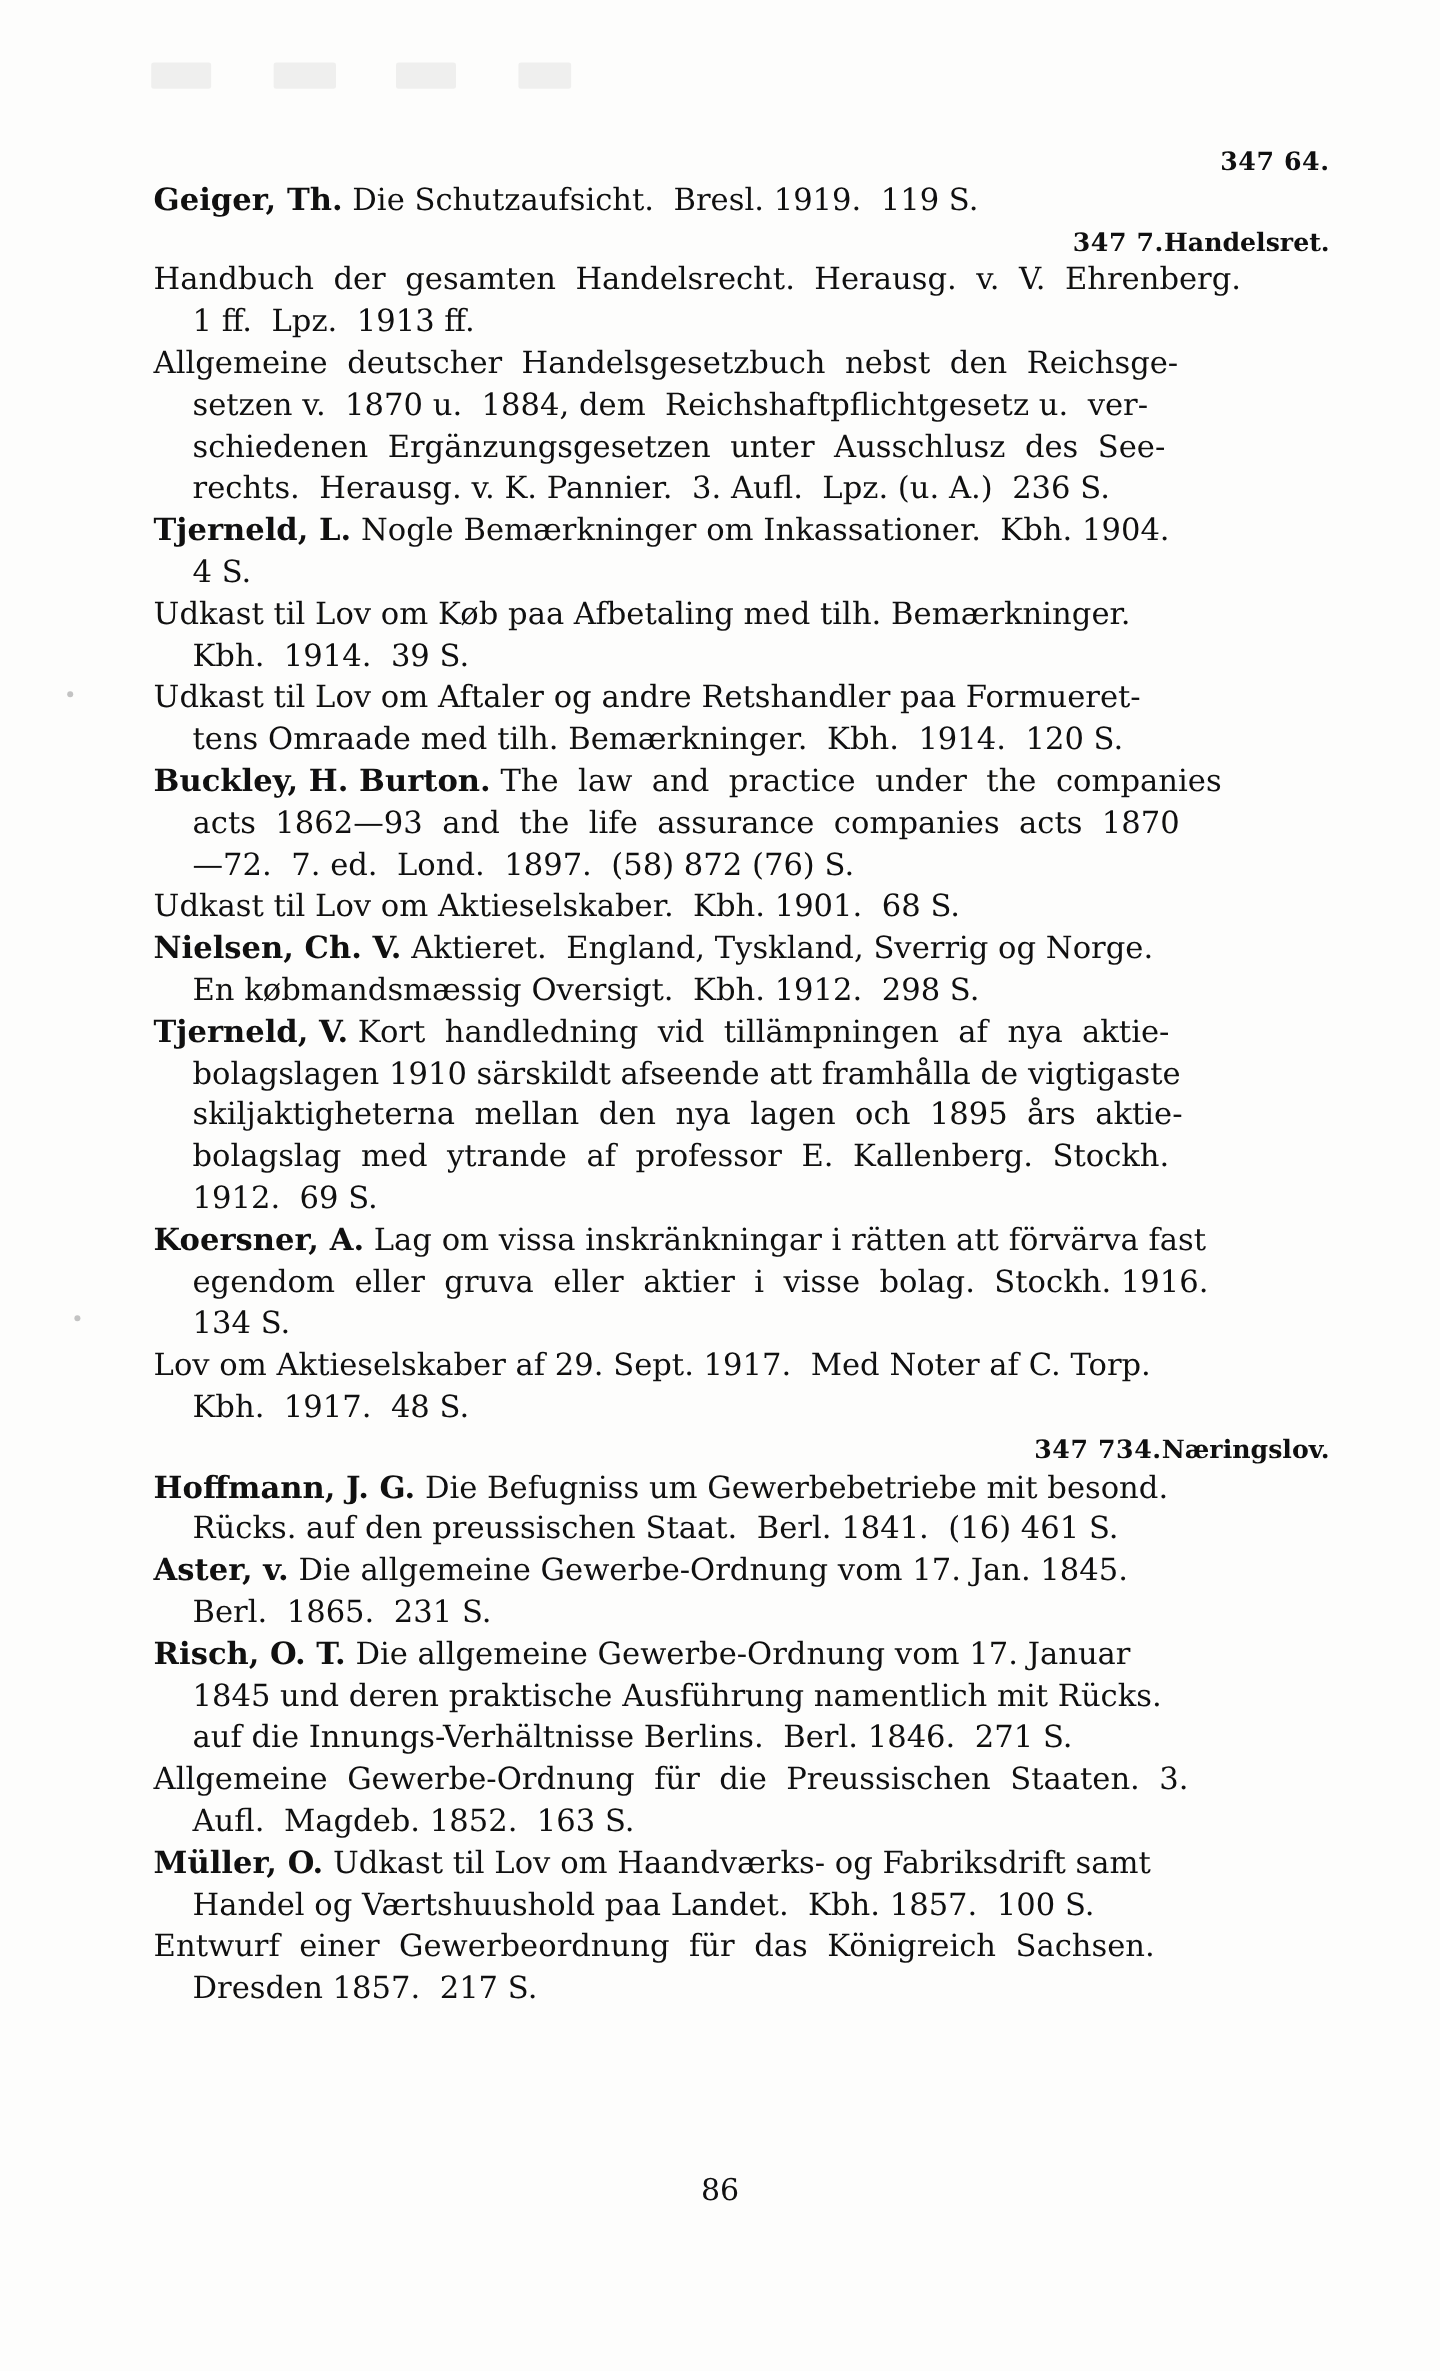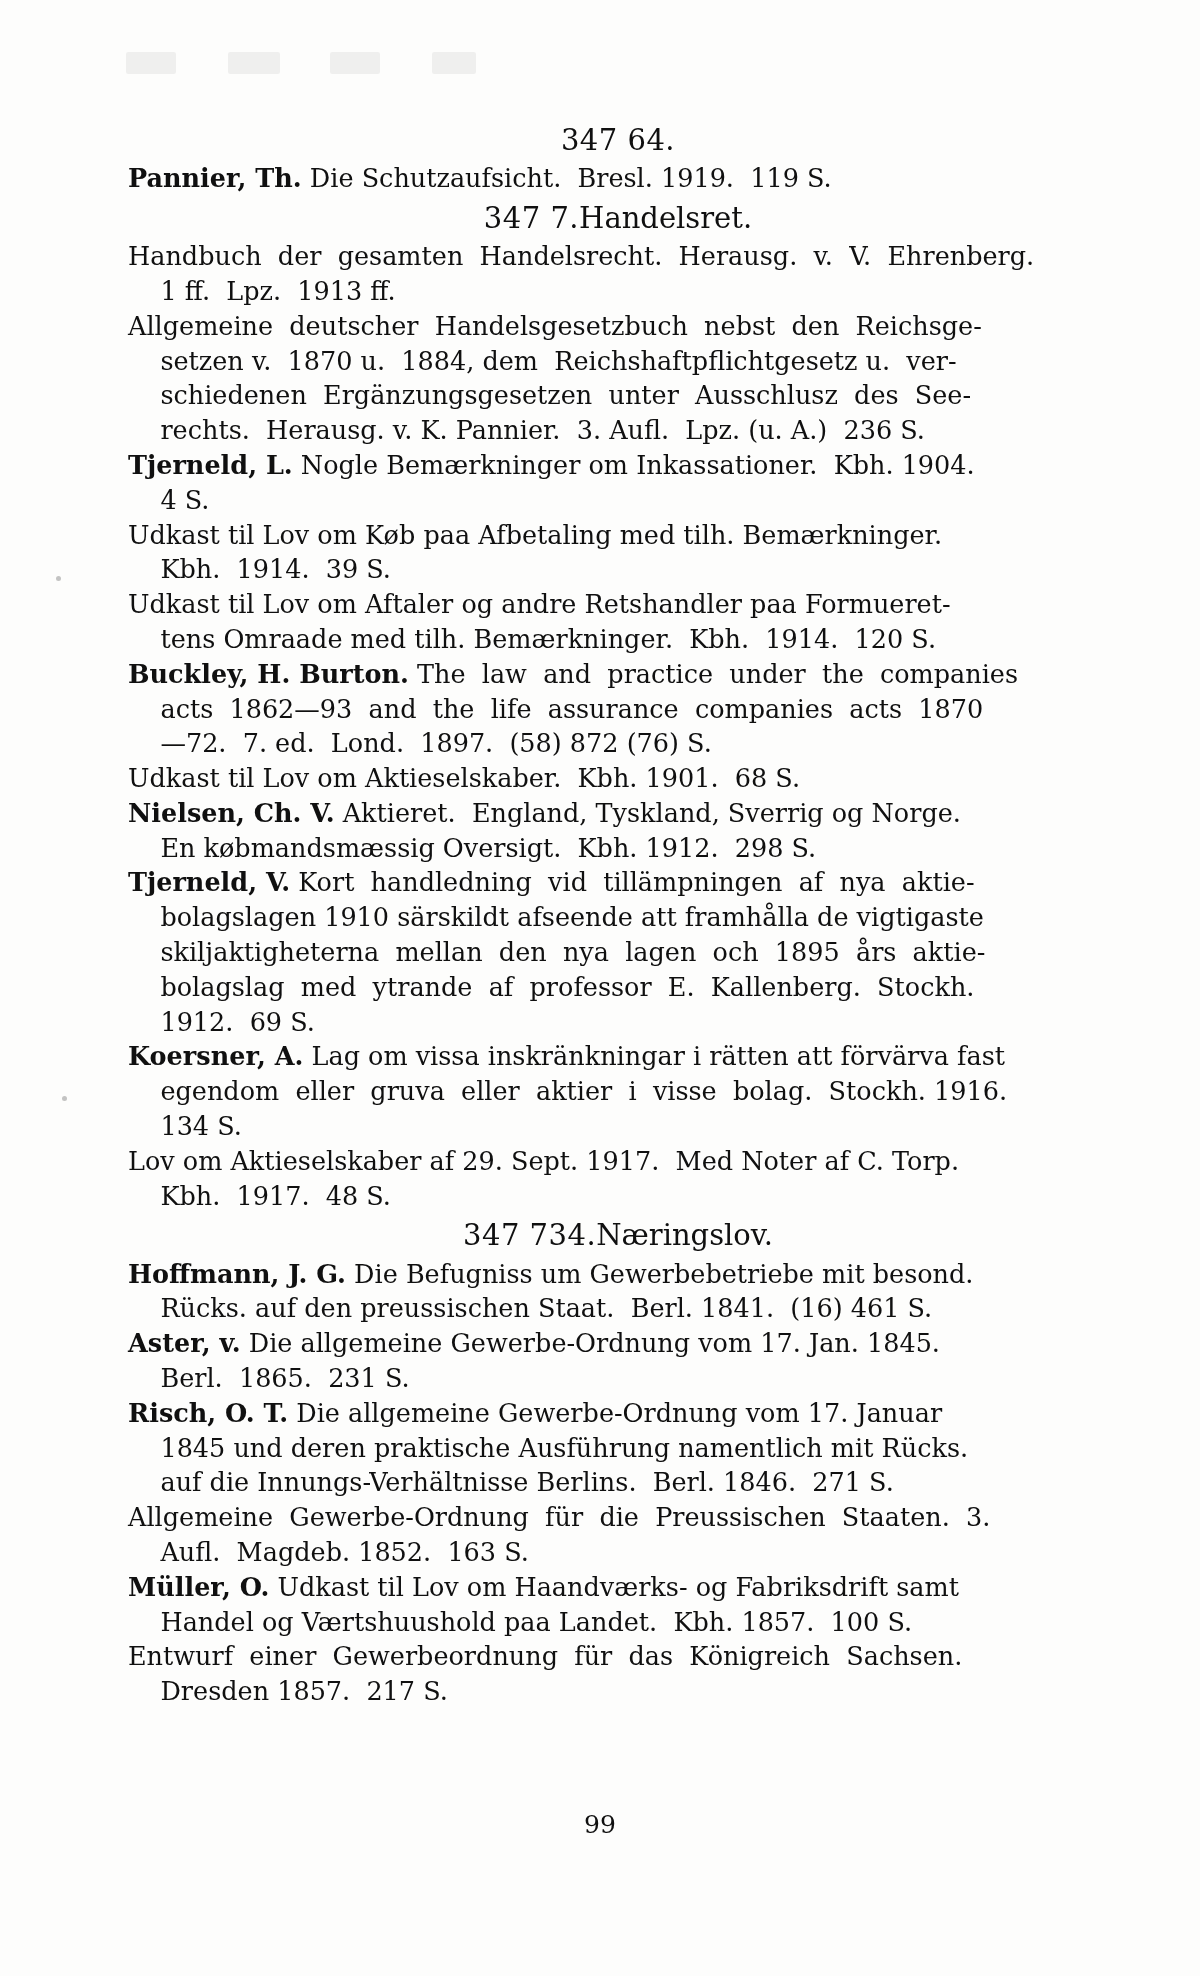--- a/index.html
+++ b/index.html
@@ -39,25 +39,25 @@
   }
   .entry.noindent {
     padding-left: 0;
     text-indent: 0;
   }
   .entry b {
     font-weight: bold;
   }
   .classline {
     display: flex;
-    justify-content: center;
+    justify-content: flex-end;
     align-items: baseline;
-    font-size: 29px;
+    font-size: 21px;
     line-height: 1.42;
-    font-weight: normal;
+    font-weight: bold;
     margin-top: 2px;
   }
   .classline .num {
     letter-spacing: 0.5px;
   }
   .classline .heading {
     letter-spacing: 0px;
   }
   .pagenum {
     position: absolute;
@@ -94,21 +94,21 @@
   <div class="dot" style="left:56px; top:576px;"></div>
   <div class="dot" style="left:62px; top:1096px;"></div>
 
   <div class="content">
 
     <div class="classline">
       <span class="num">347 64.</span>
       <span class="heading"></span>
     </div>
 
-    <p class="entry"><b>Pannier, Th.</b> <span>Die Schutzaufsicht.&nbsp; Bresl. 1919.&nbsp; 119 S.</span></p>
+    <p class="entry"><b>Geiger, Th.</b> <span>Die Schutzaufsicht.&nbsp; Bresl. 1919.&nbsp; 119 S.</span></p>
 
     <div class="classline">
       <span class="num">347 7.</span>
       <span class="heading">Handelsret.</span>
     </div>
 
     <p class="entry noindent"><span>Handbuch&nbsp; der&nbsp; gesamten&nbsp; Handelsrecht.&nbsp; Herausg.&nbsp; v.&nbsp; V.&nbsp; Ehrenberg.<br>&nbsp;&nbsp;&nbsp;&nbsp;1 ff.&nbsp; Lpz.&nbsp; 1913 ff.</span></p>
 
     <p class="entry noindent"><span>Allgemeine&nbsp; deutscher&nbsp; Handelsgesetzbuch&nbsp; nebst&nbsp; den&nbsp; Reichsge-<br>&nbsp;&nbsp;&nbsp;&nbsp;setzen v.&nbsp; 1870 u.&nbsp; 1884, dem&nbsp; Reichshaftpflichtgesetz u.&nbsp; ver-<br>&nbsp;&nbsp;&nbsp;&nbsp;schiedenen&nbsp; Ergänzungsgesetzen&nbsp; unter&nbsp; Ausschlusz&nbsp; des&nbsp; See-<br>&nbsp;&nbsp;&nbsp;&nbsp;rechts.&nbsp; Herausg. v. K. Pannier.&nbsp; 3. Aufl.&nbsp; Lpz. (u. A.)&nbsp; 236 S.</span></p>
 
@@ -145,15 +145,15 @@
     <p class="entry noindent"><b>Risch, O. T.</b> <span>Die allgemeine Gewerbe-Ordnung vom 17. Januar<br>&nbsp;&nbsp;&nbsp;&nbsp;1845 und deren praktische Ausführung namentlich mit Rücks.<br>&nbsp;&nbsp;&nbsp;&nbsp;auf die Innungs-Verhältnisse Berlins.&nbsp; Berl. 1846.&nbsp; 271 S.</span></p>
 
     <p class="entry noindent"><span>Allgemeine&nbsp; Gewerbe-Ordnung&nbsp; für&nbsp; die&nbsp; Preussischen&nbsp; Staaten.&nbsp; 3.<br>&nbsp;&nbsp;&nbsp;&nbsp;Aufl.&nbsp; Magdeb. 1852.&nbsp; 163 S.</span></p>
 
     <p class="entry noindent"><b>Müller, O.</b> <span>Udkast til Lov om Haandværks- og Fabriksdrift samt<br>&nbsp;&nbsp;&nbsp;&nbsp;Handel og Værtshuushold paa Landet.&nbsp; Kbh. 1857.&nbsp; 100 S.</span></p>
 
     <p class="entry noindent"><span>Entwurf&nbsp; einer&nbsp; Gewerbeordnung&nbsp; für&nbsp; das&nbsp; Königreich&nbsp; Sachsen.<br>&nbsp;&nbsp;&nbsp;&nbsp;Dresden 1857.&nbsp; 217 S.</span></p>
 
   </div>
 
-  <div class="pagenum">99</div>
+  <div class="pagenum">86</div>
 
 </div>
 
 </body></html>

